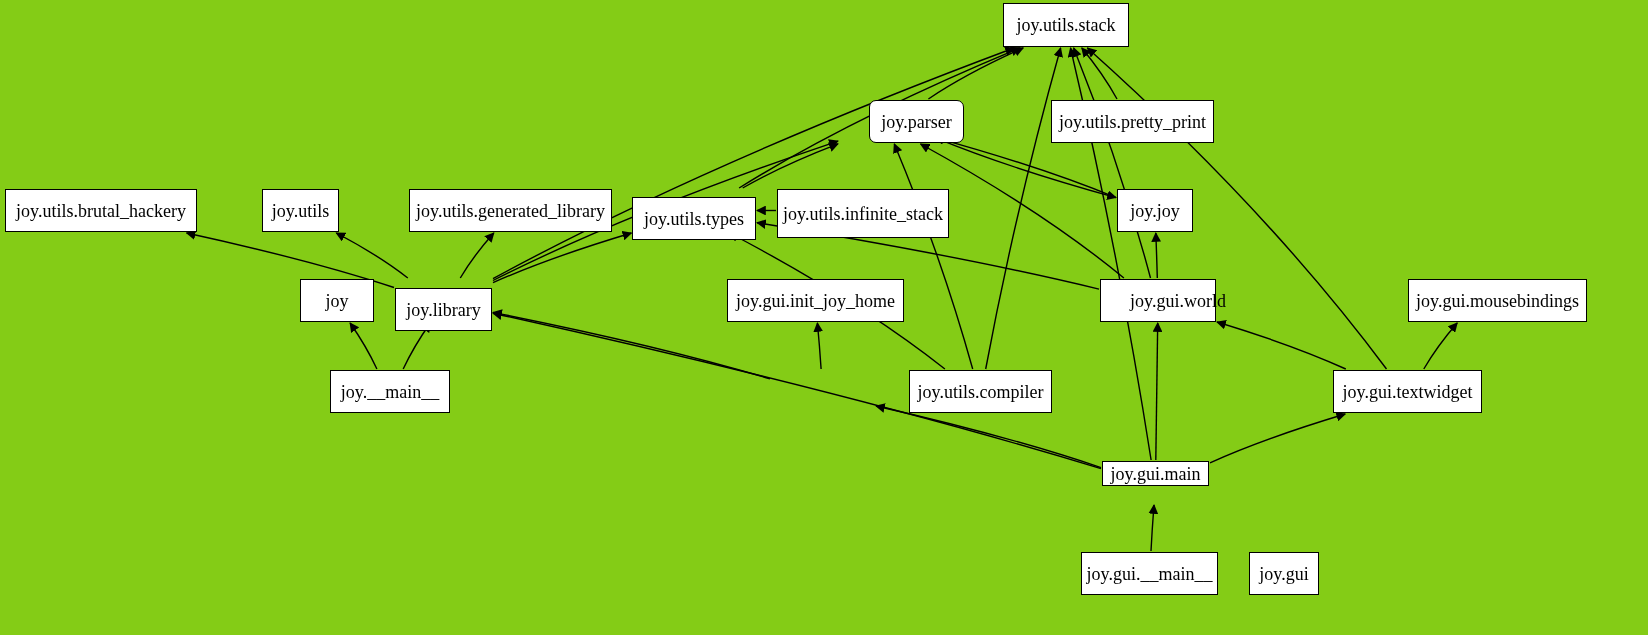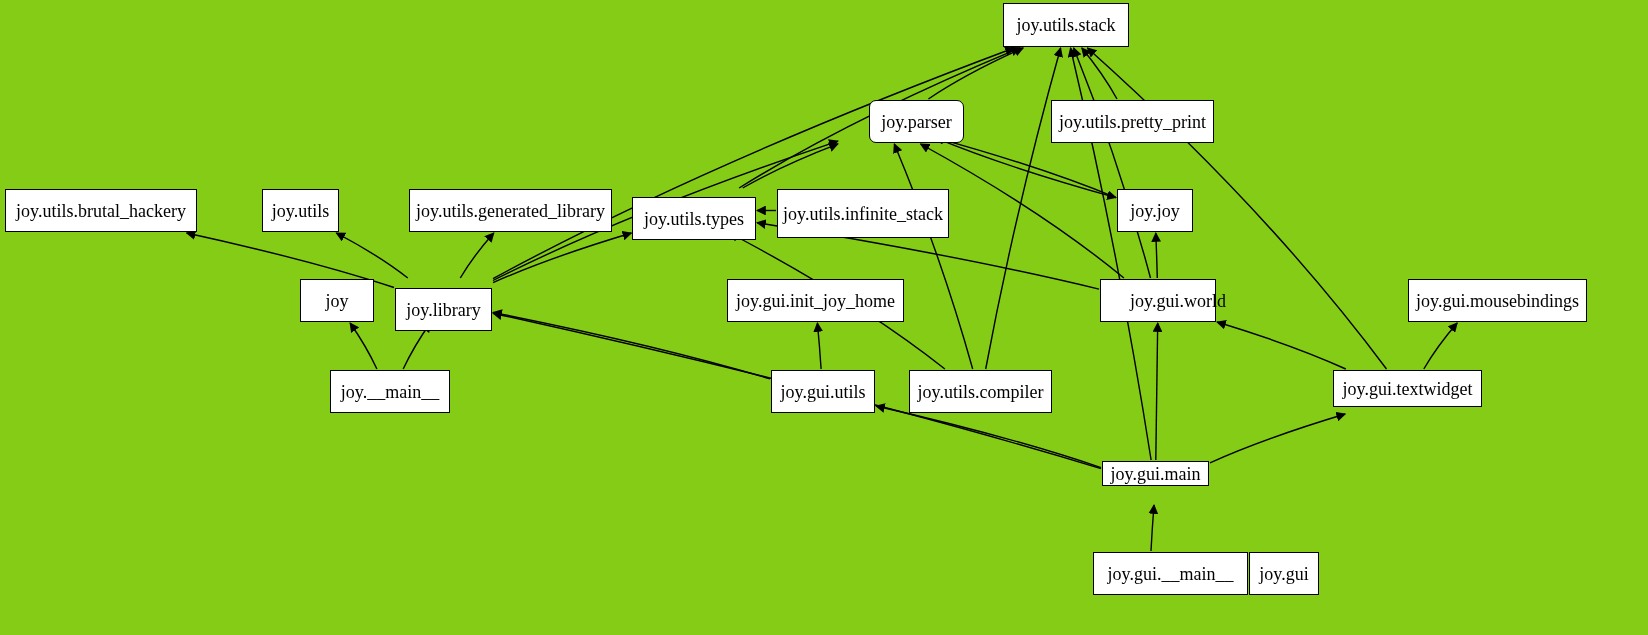--- a/index.html
+++ b/index.html
@@ -124,31 +124,28 @@
     </div>
     <div class="node" style="left: 727px; top: 279px; width: 177px; height: 43px;">
       <span class="node-label">joy.gui.init_joy_home</span>
     </div>
     <div class="node" style="left: 1100px; top: 279px; width: 116px; height: 43px; padding-left: 40px;">
       <span class="node-label">joy.gui.world</span>
     </div>
     <div class="node" style="left: 330px; top: 370px; width: 120px; height: 43px;">
       <span class="node-label">joy.__main__</span>
     </div>
-    <div class="node" style="left: 771px; top: 370px; width: 104px; height: 43px;">
-      <span class="node-label">joy.gui.utils</span>
-    </div>
     <div class="node" style="left: 909px; top: 370px; width: 143px; height: 43px;">
       <span class="node-label">joy.utils.compiler</span>
     </div>
-    <div class="node" style="left: 1333px; top: 370px; width: 149px; height: 37px;">
+    <div class="node" style="left: 1333px; top: 370px; width: 149px; height: 43px;">
       <span class="node-label">joy.gui.textwidget</span>
     </div>
     <div class="node" style="left: 1102px; top: 461px; width: 107px; height: 25px;">
       <span class="node-label">joy.gui.main</span>
     </div>
-    <div class="node" style="left: 1081px; top: 552px; width: 155px; height: 43px; margin-left: 12px;">
+    <div class="node" style="left: 1081px; top: 552px; width: 137px; height: 43px;">
       <span class="node-label">joy.gui.__main__</span>
     </div>
     <div class="node" style="left: 1249px; top: 552px; width: 70px; height: 43px;">
       <span class="node-label">joy.gui</span>
     </div>
   </div>
 
 </body></html>

